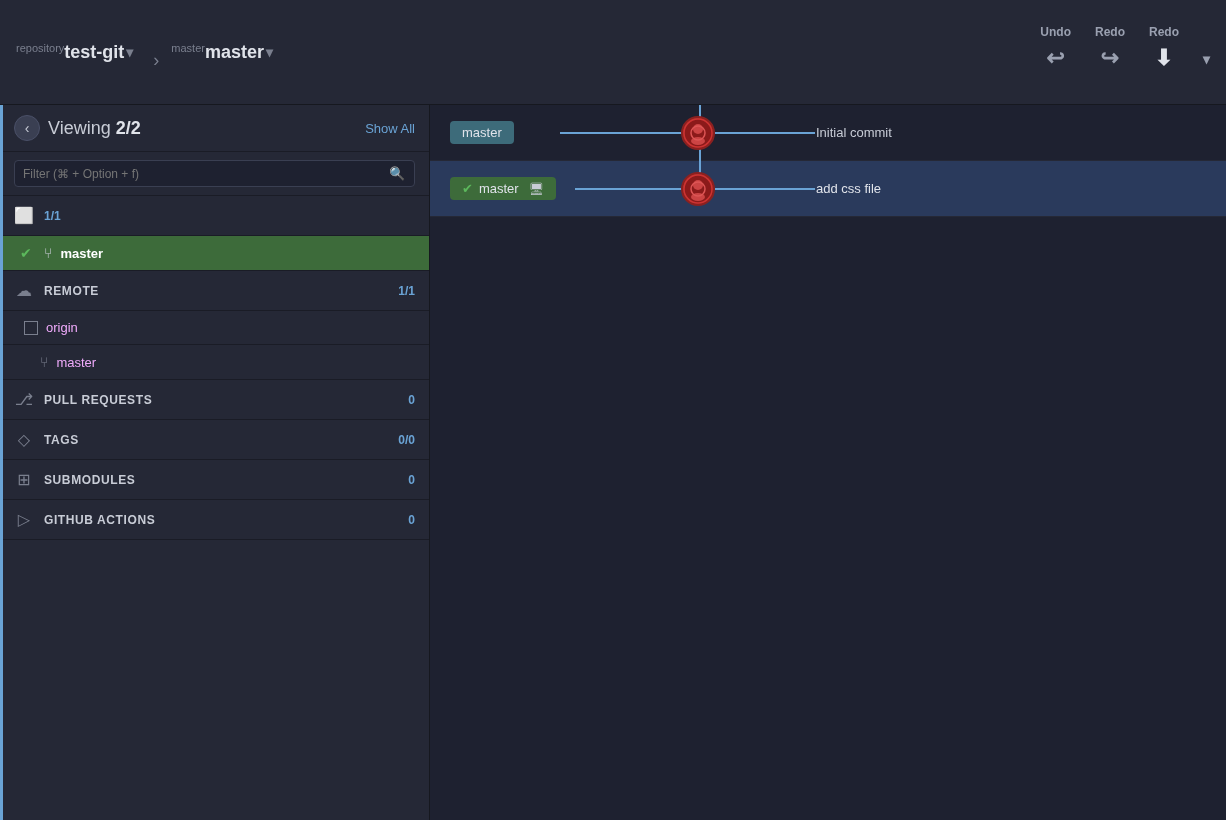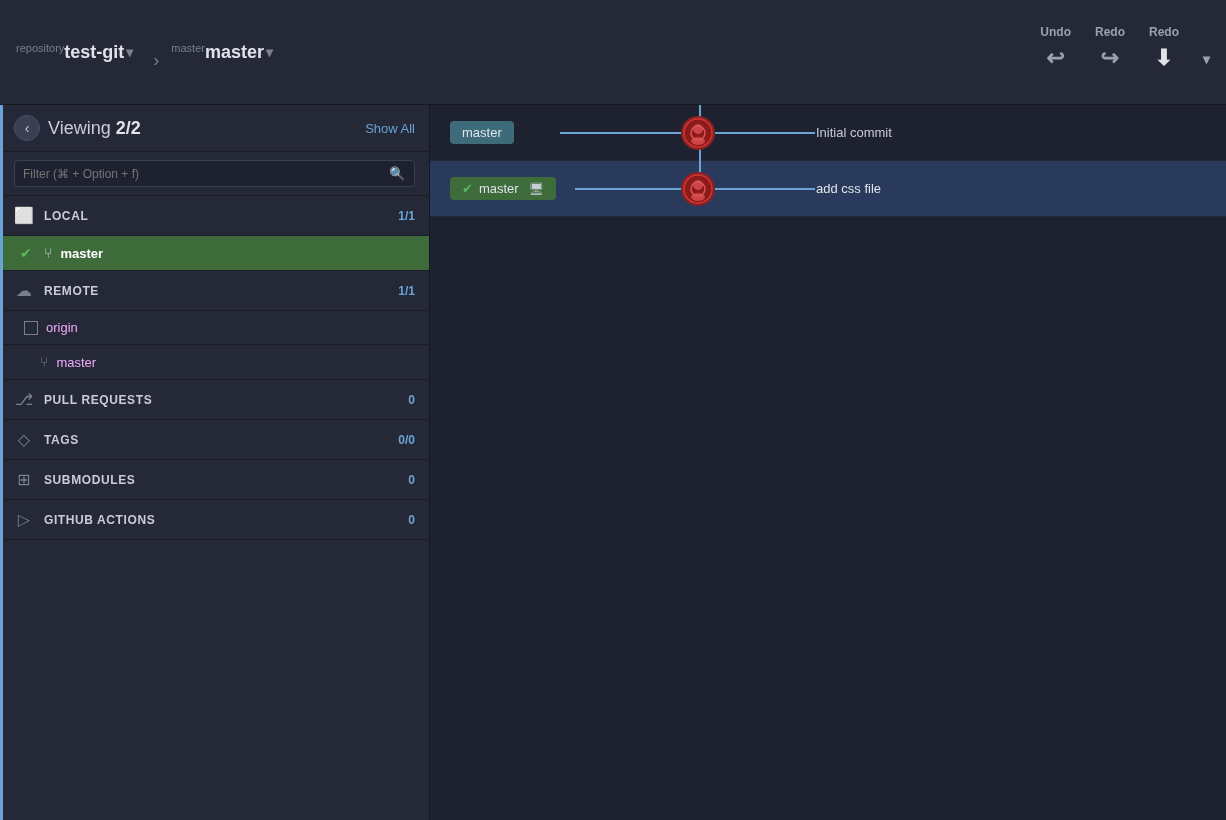--- a/index.html
+++ b/index.html
@@ -409,21 +409,20 @@
 
     <div class="filter-row">
       <div class="filter-input-wrap">
         <input type="text" placeholder="Filter (⌘ + Option + f)" style="">
         <span class="search-icon">🔍</span>
       </div>
     </div>
 
     <div class="section-header">
       <span class="section-icon">⬜</span>
-      <span class="section-name">LOCAL</span>
       <span class="section-count">1/1</span>
     </div>
 
     <div class="branch-item active">
       <span class="check-icon">✔</span>
       <span class="branch-icon">⑂</span>
       <span class="branch-name">master</span>
     </div>
 
     <div class="section-header">

